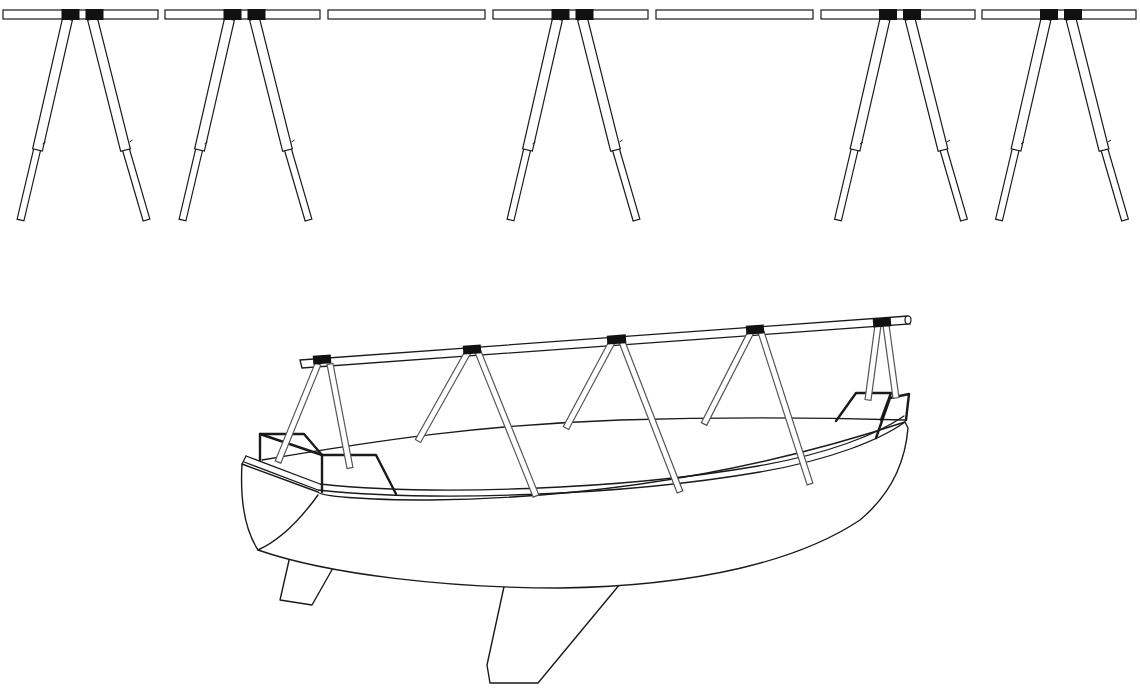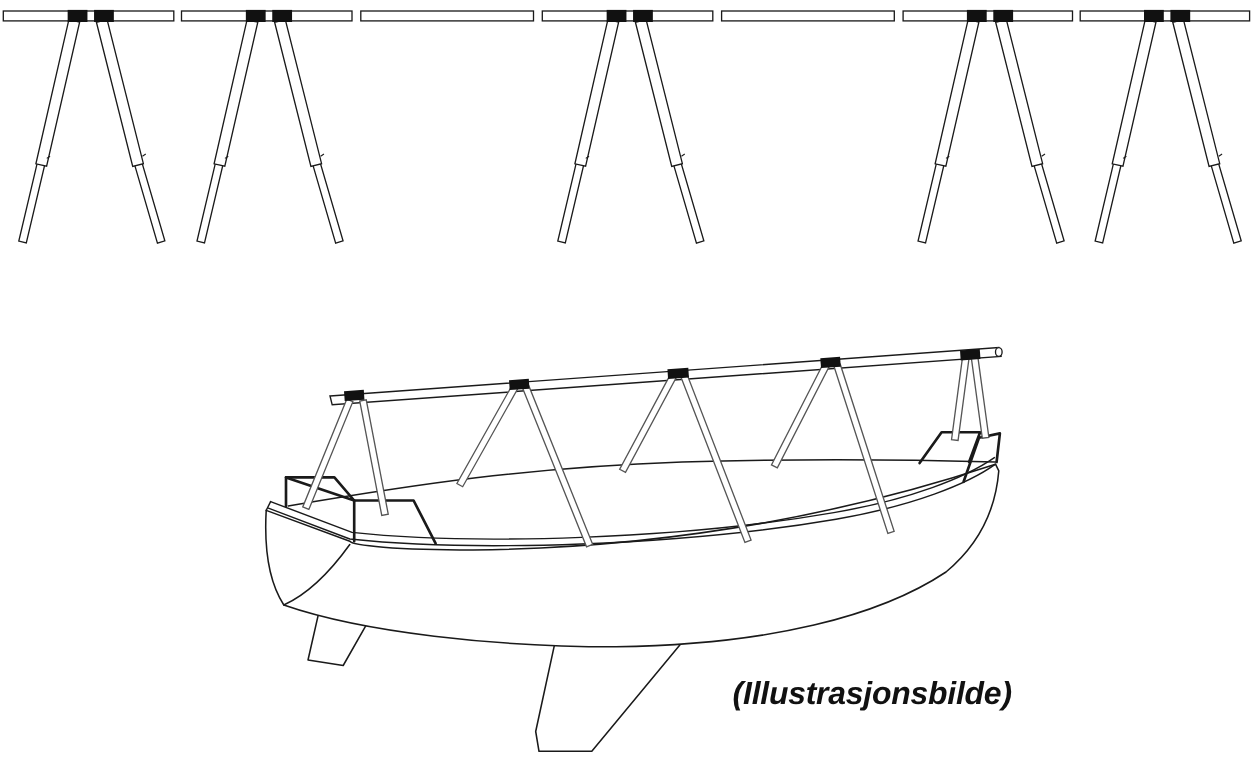--- a/index.html
+++ b/index.html
@@ -131,14 +131,13 @@
 
     <g fill="#111">
       <rect x="313" y="355" width="18" height="9" transform="rotate(-4 322 359)"></rect>
       <rect x="463" y="345" width="18" height="9" transform="rotate(-4 472 349)"></rect>
       <rect x="607" y="335" width="19" height="9" transform="rotate(-4 616 339)"></rect>
       <rect x="746" y="325" width="18" height="9" transform="rotate(-4 755 329)"></rect>
       <rect x="873" y="318" width="18" height="9" transform="rotate(-4 882 322)"></rect>
     </g>
   </svg>
 
-  <div class="caption">(Illustrasjonsbilde)</div>
 </div>
 
 </body></html>

